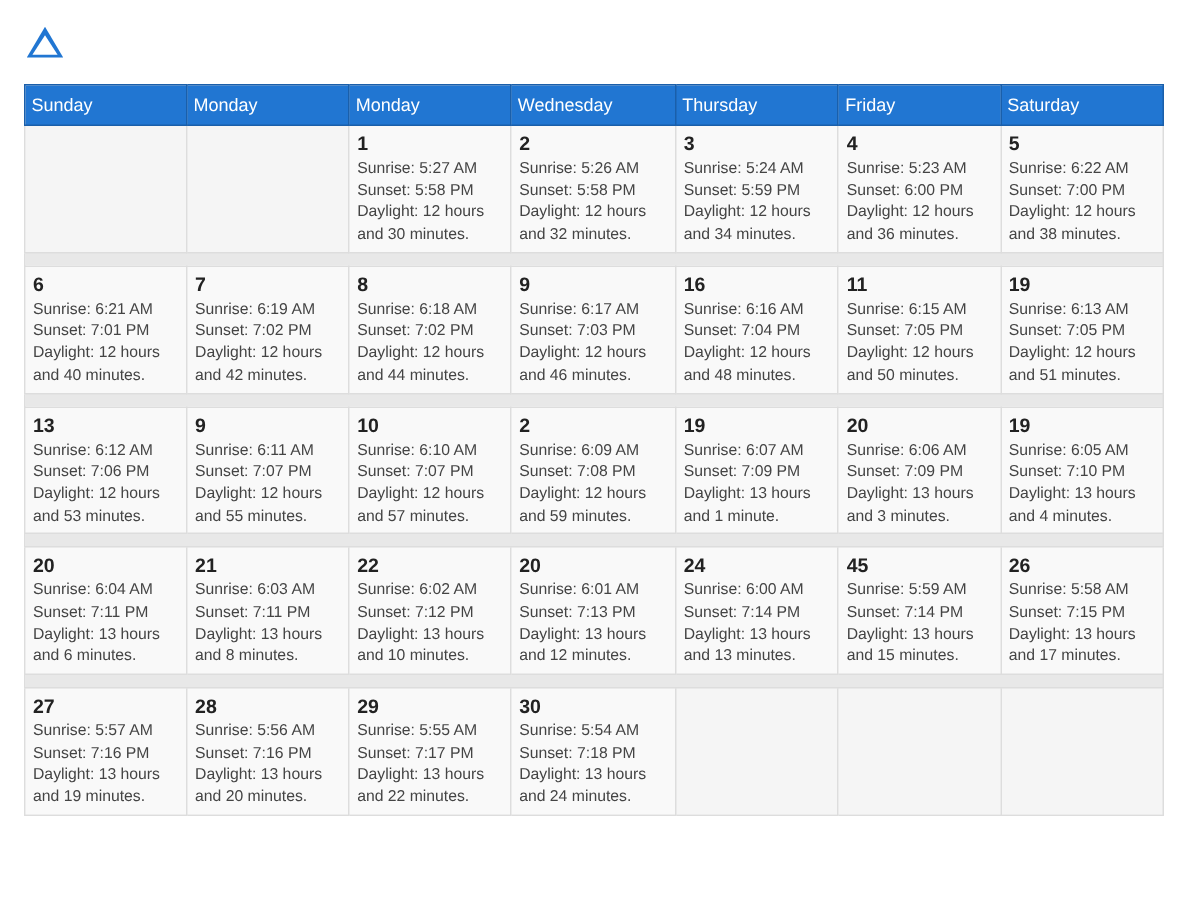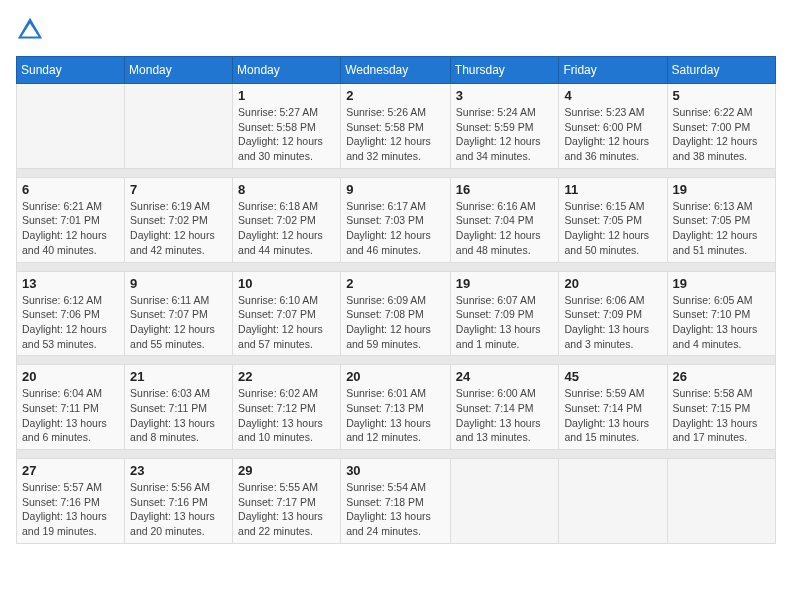--- a/index.html
+++ b/index.html
@@ -254,21 +254,21 @@
       </tr>
       <tr class="row-separator">
         <td colspan="7"></td>
       </tr>
       <tr>
         <td>
           <span class="day-number">27</span>
           <div class="day-info">Sunrise: 5:57 AM<br>Sunset: 7:16 PM<br>Daylight: 13 hours and 19 minutes.</div>
         </td>
         <td>
-          <span class="day-number">23</span>
+          <span class="day-number">28</span>
           <div class="day-info">Sunrise: 5:56 AM<br>Sunset: 7:16 PM<br>Daylight: 13 hours and 20 minutes.</div>
         </td>
         <td>
           <span class="day-number">29</span>
           <div class="day-info">Sunrise: 5:55 AM<br>Sunset: 7:17 PM<br>Daylight: 13 hours and 22 minutes.</div>
         </td>
         <td>
           <span class="day-number">30</span>
           <div class="day-info">Sunrise: 5:54 AM<br>Sunset: 7:18 PM<br>Daylight: 13 hours and 24 minutes.</div>
         </td>

